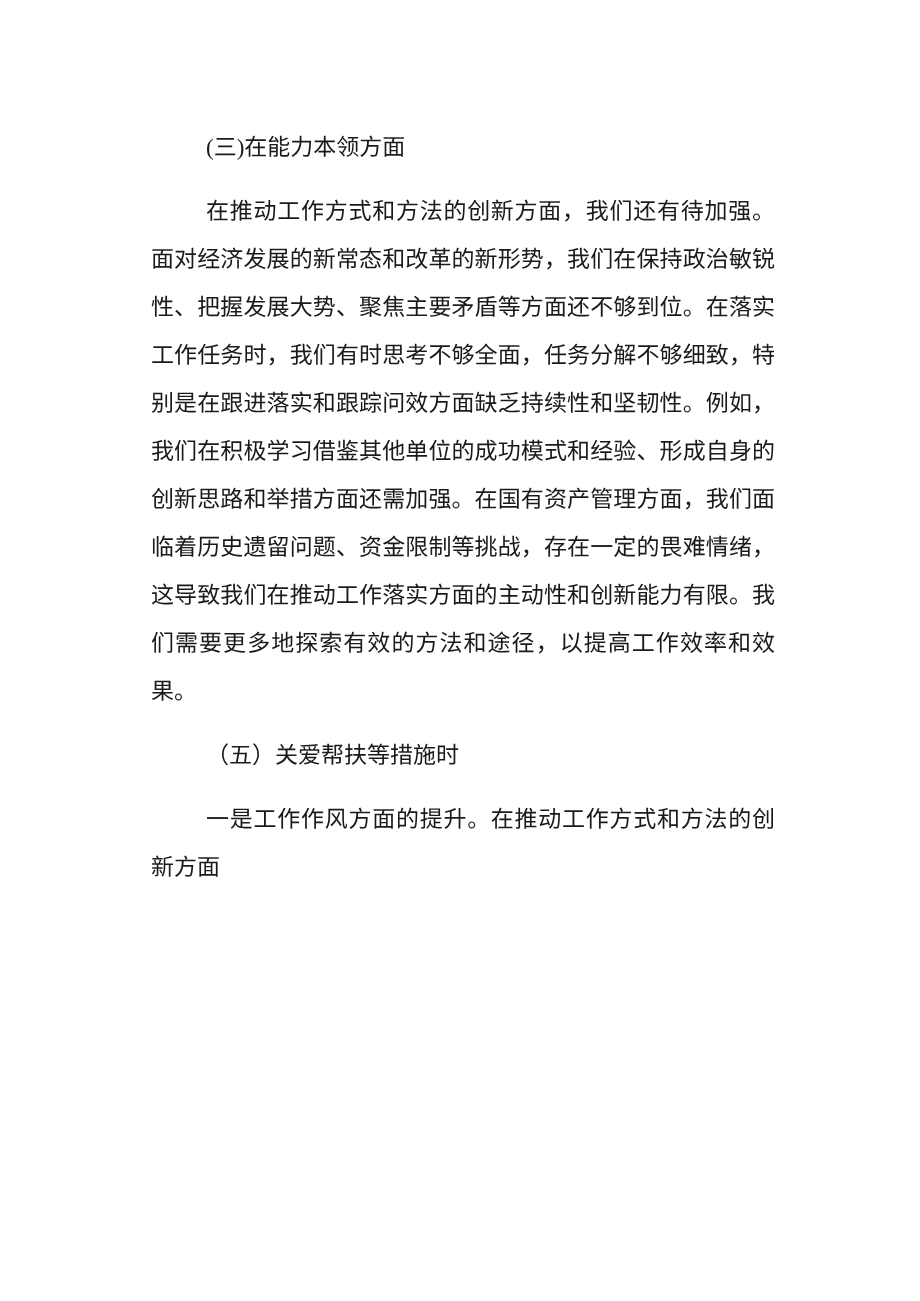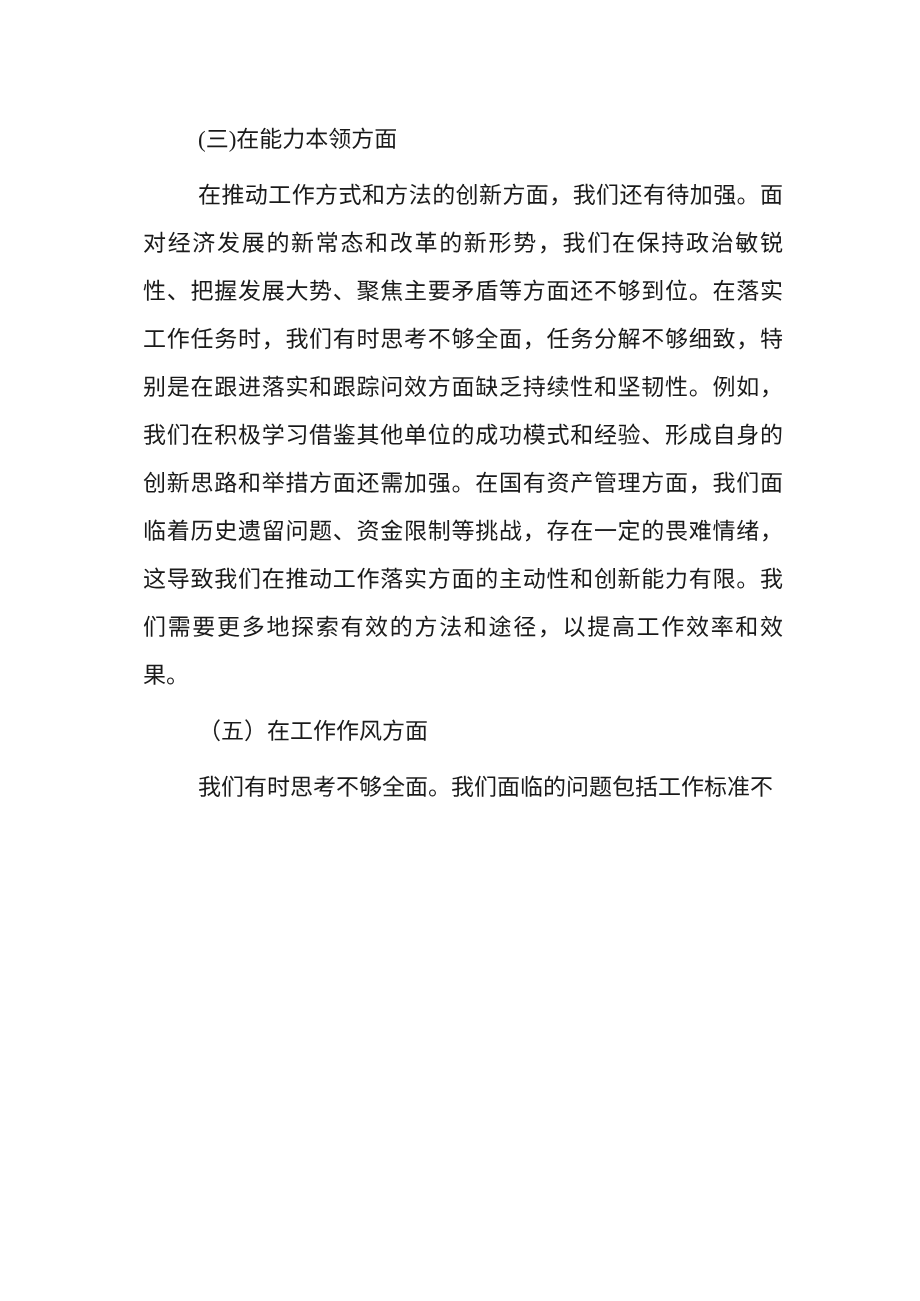--- a/index.html
+++ b/index.html
@@ -23,31 +23,31 @@
     width: 656px;
     color: #1a1a1a;
     font-size: 23px;
     line-height: 48px;
     text-align: justify;
     text-justify: inter-character;
     word-break: normal;
     overflow-wrap: break-word;
   }
   .doc p {
-    margin: 8px;
+    margin: 16px;
     padding: 0;
     text-indent: 55px;
   }
   .h {
     text-align: left;
   }
 </style>
 </head>
 <body>
 
 <div class="page">
   <div class="doc">
     <p class="h">(三)在能力本领方面</p>
     <p class="para">在推动工作方式和方法的创新方面，我们还有待加强。面对经济发展的新常态和改革的新形势，我们在保持政治敏锐性、把握发展大势、聚焦主要矛盾等方面还不够到位。在落实工作任务时，我们有时思考不够全面，任务分解不够细致，特别是在跟进落实和跟踪问效方面缺乏持续性和坚韧性。例如，我们在积极学习借鉴其他单位的成功模式和经验、形成自身的创新思路和举措方面还需加强。在国有资产管理方面，我们面临着历史遗留问题、资金限制等挑战，存在一定的畏难情绪，这导致我们在推动工作落实方面的主动性和创新能力有限。我们需要更多地探索有效的方法和途径，以提高工作效率和效果。</p>
-    <p class="h">（五）在工作作风方面</p>
-    <p class="para">我们有时思考不够全面。我们面临的问题包括工作标准不</p>
+    <p class="h">（五）关爱帮扶等措施时</p>
+    <p class="para">一是工作作风方面的提升。在推动工作方式和方法的创新方面</p>
   </div>
 </div>
 
 </body></html>

